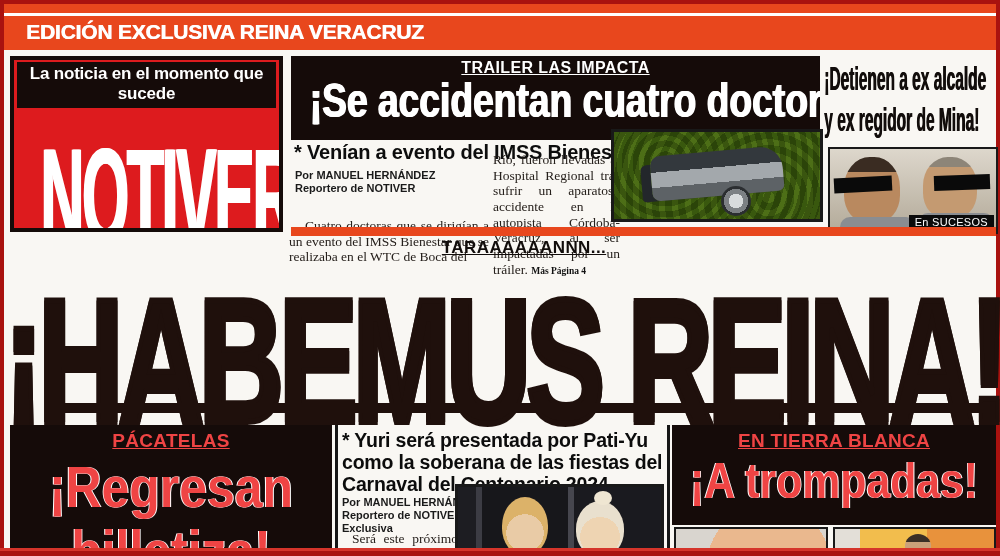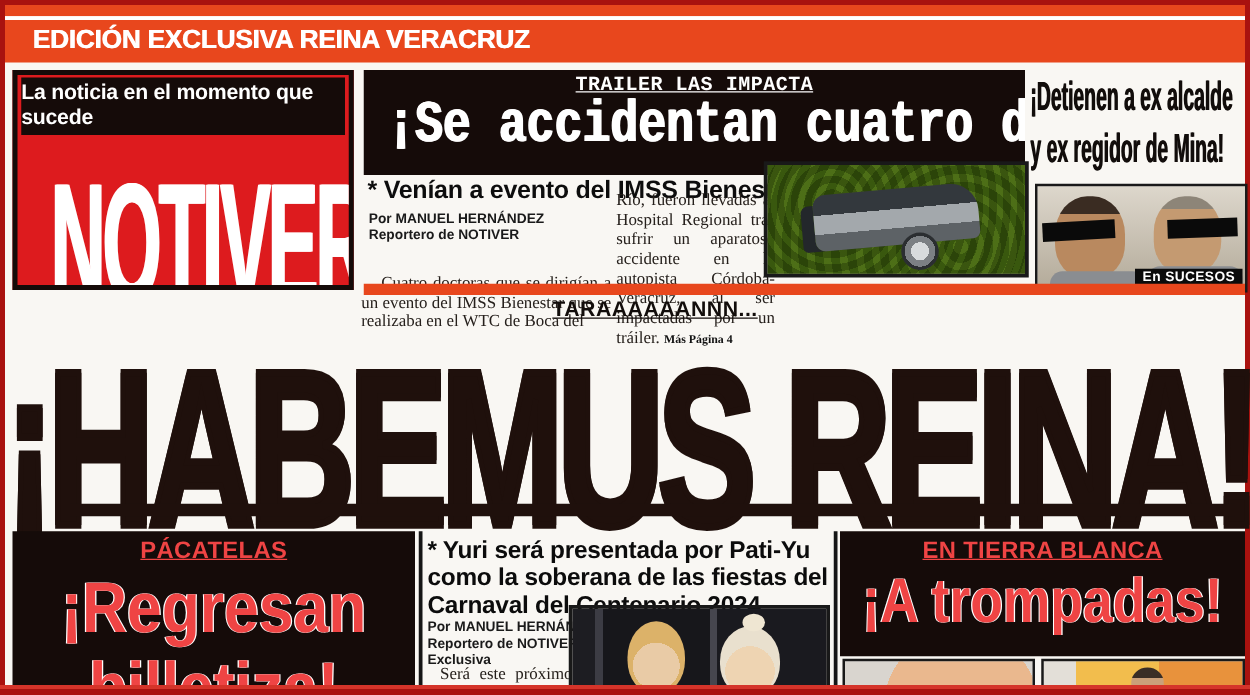--- a/index.html
+++ b/index.html
@@ -14,29 +14,29 @@
   .stripe-gap   { position:absolute; left:0; top:9px; width:992px; height:3px; background:#ffffff; }
   .banner       { position:absolute; left:0; top:12px; width:992px; height:34px; background:#e8471d;
                   display:flex; justify-content:space-between; align-items:center;
                   padding:0 14px 2px 22px; color:#fff; font-weight:bold; font-size:21px; letter-spacing:-0.2px;
                   text-shadow:0.6px 0 #fff; }
 
   
   .logo-box { position:absolute; left:6px; top:52px; width:273px; height:176px;
               background:#dd1b1e; border:4px solid #150b09; overflow:hidden; }
   .logo-tagline { margin:2px 3px 0; background:#150b09; color:#fff; font-weight:bold;
-                  font-size:17px; padding:2px 0 4px; letter-spacing:-0.2px; }
+                  font-size:17px; text-align:center; padding:2px 0 4px; letter-spacing:-0.2px; }
   .logo-name { display:block; text-align:center; color:#fff; font-weight:bold; font-size:76px;
                letter-spacing:-3px; margin-top:10px; white-space:nowrap;
                transform:scale(0.80,1.78); transform-origin:center top;
                text-shadow:1px 0 #fff,-1px 0 #fff; }
 
   
   .center-box { position:absolute; left:287px; top:52px; width:529px; height:84px;
-                background:#150b09; color:#fff; text-align:center; overflow:hidden;font-family:Liberation Mono, monospace; }
+                background:#150b09; color:#fff; text-align:center; overflow:hidden; }
   .center-kicker { display:inline-block; font-weight:bold; font-size:16px; letter-spacing:0.4px;
                    text-decoration:underline; margin-top:3px; }
   .center-headline { display:block; font-weight:bold; font-size:40px; white-space:nowrap; margin-top:-2px;
                      transform:scale(0.93,1.18); transform-origin:center top;
                      text-shadow:1px 0 #fff,-0.5px 0 #fff; }
   .deck1 { position:absolute; left:290px; top:137px; font-weight:bold; font-size:20px; color:#0d0d0d;
            letter-spacing:-0.2px; }
   .byline { position:absolute; font-weight:bold; font-size:11px; line-height:1.18; color:#1a1a1a; }
   .byline-doctors { left:291px; top:165px; }
   .serifbody { font-family:"Liberation Serif", serif; font-size:13.5px; line-height:1.16;
@@ -69,21 +69,21 @@
   .p-head { margin:0 auto; border-radius:46% 46% 42% 42%; }
   .person-a { left:10px; }
   .person-a .p-head { width:56px; height:66px; background:linear-gradient(180deg,#3a2c22 0 22%, #b9895f 22%); }
   .person-b { right:14px; }
   .person-b .p-head { width:54px; height:62px; background:linear-gradient(180deg,#8d8578 0 16%, #c49a71 16%); }
   .p-torso { margin:-6px auto 0; width:76px; height:26px; border-radius:10px 10px 0 0; background:#8a8d91; }
   .censor { position:absolute; height:15px; background:#0a0a0a; }
   .censor-a { left:4px; top:28px; width:58px; transform:rotate(-3deg); }
   .censor-b { right:6px; top:26px; width:56px; transform:rotate(-2deg); }
   .photo-tag { position:absolute; right:2px; bottom:2px; background:#0b0b0b; color:#fff;
-               font-weight:bold; font-size:11px; padding:1px 6px 2px; letter-spacing:0.3px; }
+               font-weight:normal; font-size:11px; padding:1px 6px 2px; letter-spacing:0.3px; }
 
   .red-bar { position:absolute; left:287px; top:223px; width:705px; height:9px; background:#e8471d; }
 
   
   .tara { position:absolute; left:40px; top:234px; width:960px; text-align:center;
           font-weight:bold; font-size:17px; letter-spacing:0.4px; color:#120d0b; text-decoration:underline; }
   .habemus { position:absolute; left:0; top:254px; width:992px; text-align:center; color:#1f100c;
              font-weight:bold; font-size:118px; letter-spacing:-5px; white-space:nowrap;
              transform:scale(1,1.5); transform-origin:center top;
              -webkit-text-stroke:4px #1f100c; text-shadow:2px 0 #1f100c,-2px 0 #1f100c; }

